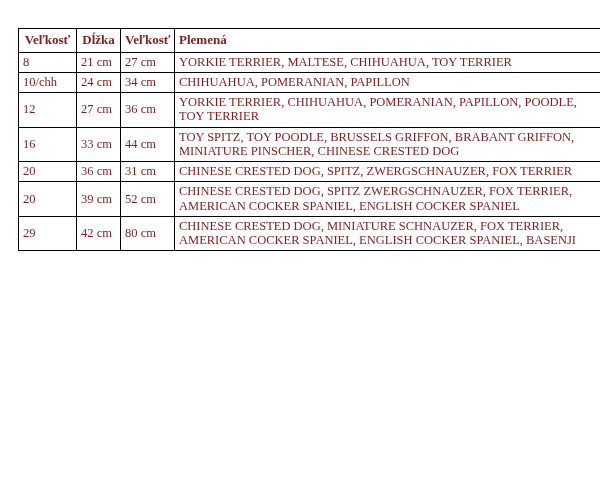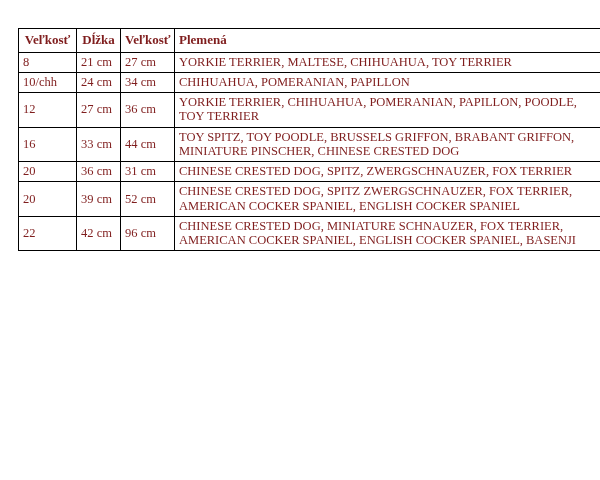--- a/index.html
+++ b/index.html
@@ -114,21 +114,21 @@
         <td class="cell-chest">31 cm</td>
         <td class="cell-breeds">CHINESE CRESTED DOG, SPITZ, ZWERGSCHNAUZER, FOX TERRIER</td>
       </tr>
       <tr>
         <td class="cell-size">20</td>
         <td class="cell-len">39 cm</td>
         <td class="cell-chest">52 cm</td>
         <td class="cell-breeds">CHINESE CRESTED DOG, SPITZ ZWERGSCHNAUZER, FOX TERRIER, AMERICAN COCKER SPANIEL, ENGLISH COCKER SPANIEL</td>
       </tr>
       <tr>
-        <td class="cell-size">22</td>
+        <td class="cell-size">29</td>
         <td class="cell-len">42 cm</td>
-        <td class="cell-chest">96 cm</td>
+        <td class="cell-chest">80 cm</td>
         <td class="cell-breeds">CHINESE CRESTED DOG, MINIATURE SCHNAUZER, FOX TERRIER, AMERICAN COCKER SPANIEL, ENGLISH COCKER SPANIEL, BASENJI</td>
       </tr>
     </tbody>
   </table>
 
 </div>
 
 </body></html>

